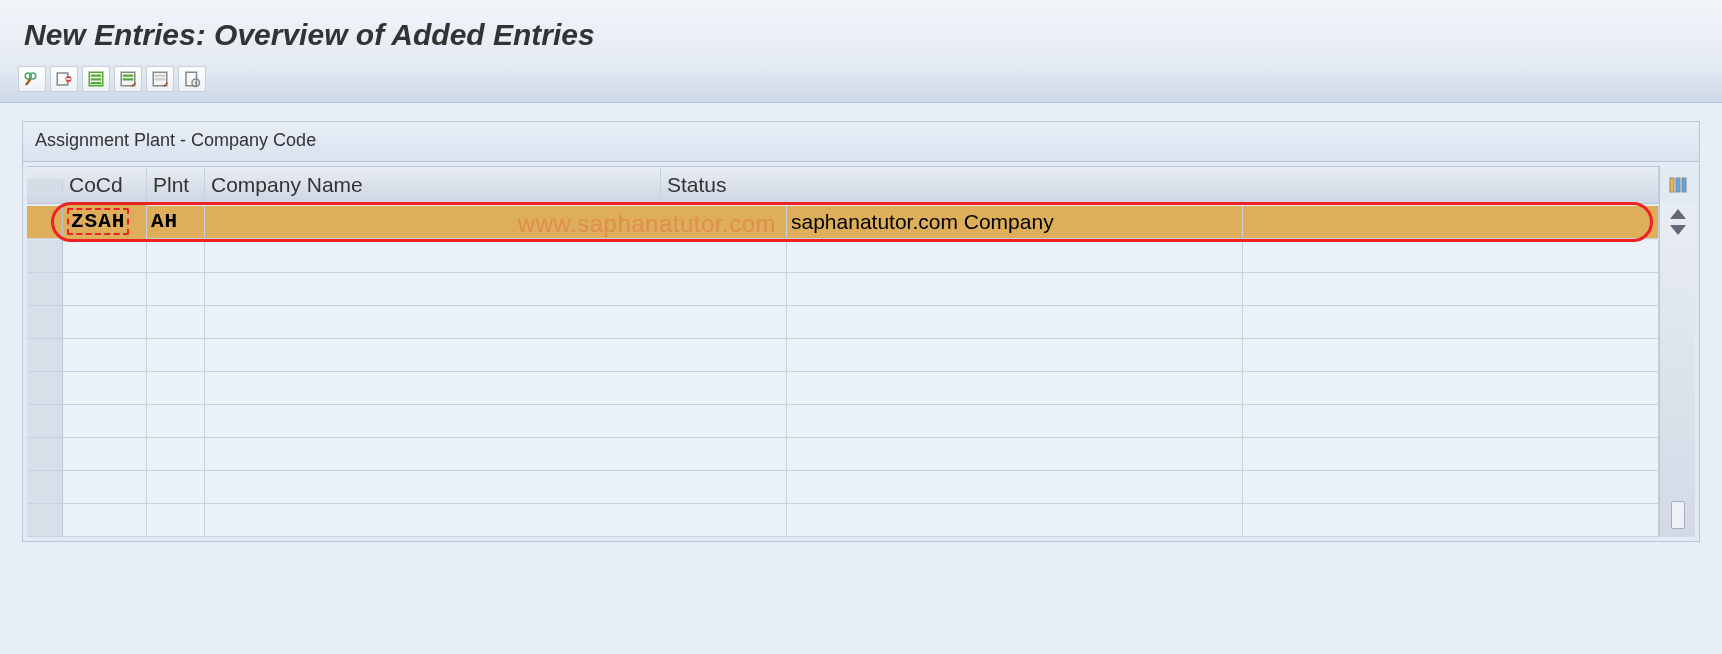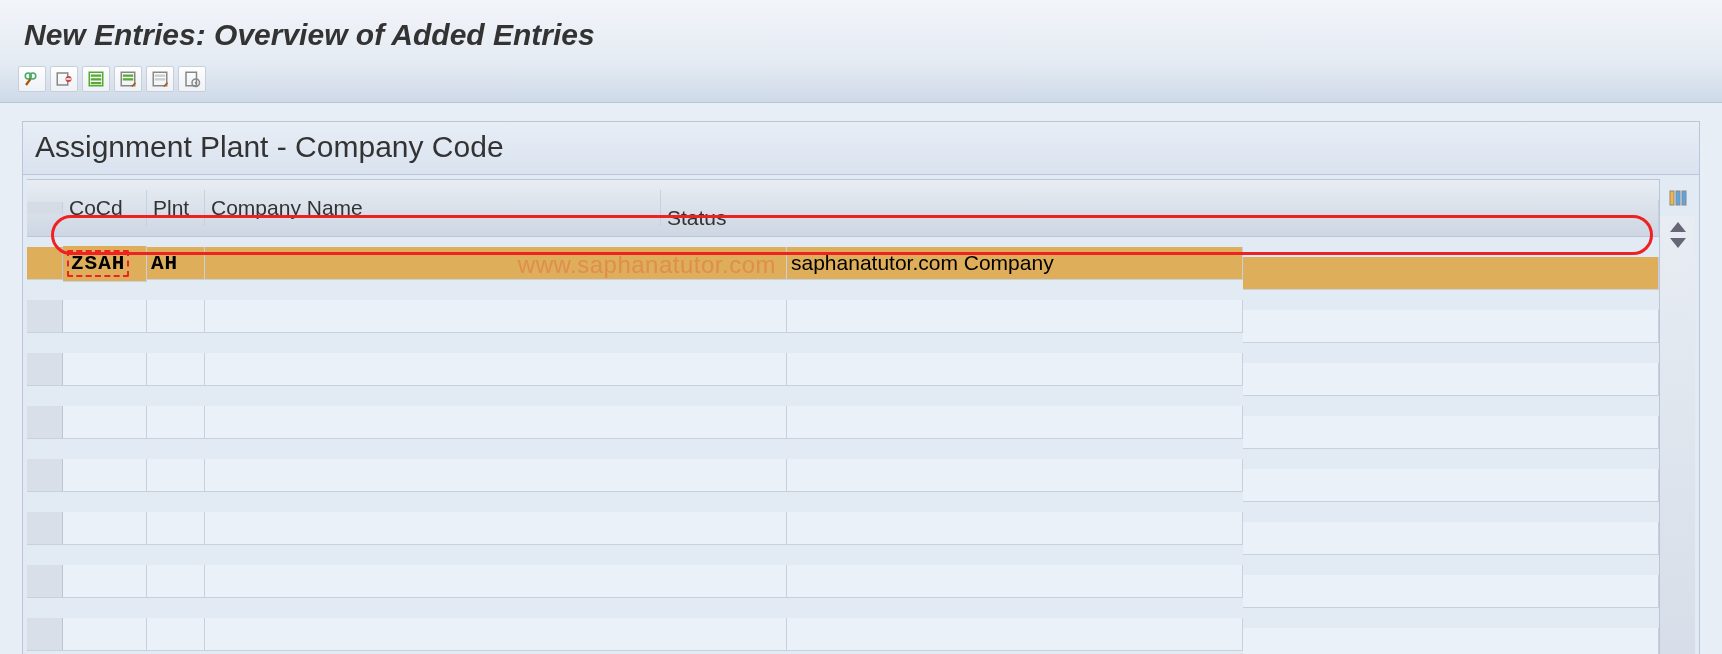--- a/index.html
+++ b/index.html
@@ -35,21 +35,21 @@
     }
     .tb-btn svg { width:18px; height:18px; }
     .content {
       padding: 18px 22px;
     }
     .group {
       background: #e2eaf3;
       border: 1px solid #bac6d7;
     }
     .group-title {
-      font-size: 30px;
+      font-size: 18px;
       color: #333;
       padding: 8px 12px 10px 12px;
       background: linear-gradient(#e8eef6,#d9e2ef);
       border-bottom: 1px solid #bac6d7;
     }
     .table-wrap {
       position: relative;
       background: #e2eaf3;
       padding: 4px 4px 4px 4px;
     }
@@ -131,21 +131,21 @@
     .scroll-tri { width:0;height:0;border-left:8px solid transparent;border-right:8px solid transparent; cursor:pointer;}
     .scroll-up { border-bottom:10px solid #667; }
     .scroll-down { border-top:10px solid #667; }
     .scroll-track { width:14px;height:28px;border:1px solid #aab;background:#eef2f8;border-radius:2px;cursor:pointer;}
     
     .c-sel { width:36px; }
     .c-cocd { width:84px; }
     .c-plnt { width:58px; }
     .c-name { width:582px; }
     .c-comp { width:456px; }
-    .c-stat { width:252px;margin-top:20px; }
+    .c-stat { width:252px; }
   </style>
 </head>
 <body>
 
 <div class="page-title">New Entries: Overview of Added Entries</div>
 
 <div class="toolbar">
   <div class="tb-btn">
     <svg viewBox="0 0 24 24">
         <circle cx="7" cy="8" r="4" fill="none" stroke="#4a6" stroke-width="2"></circle>

